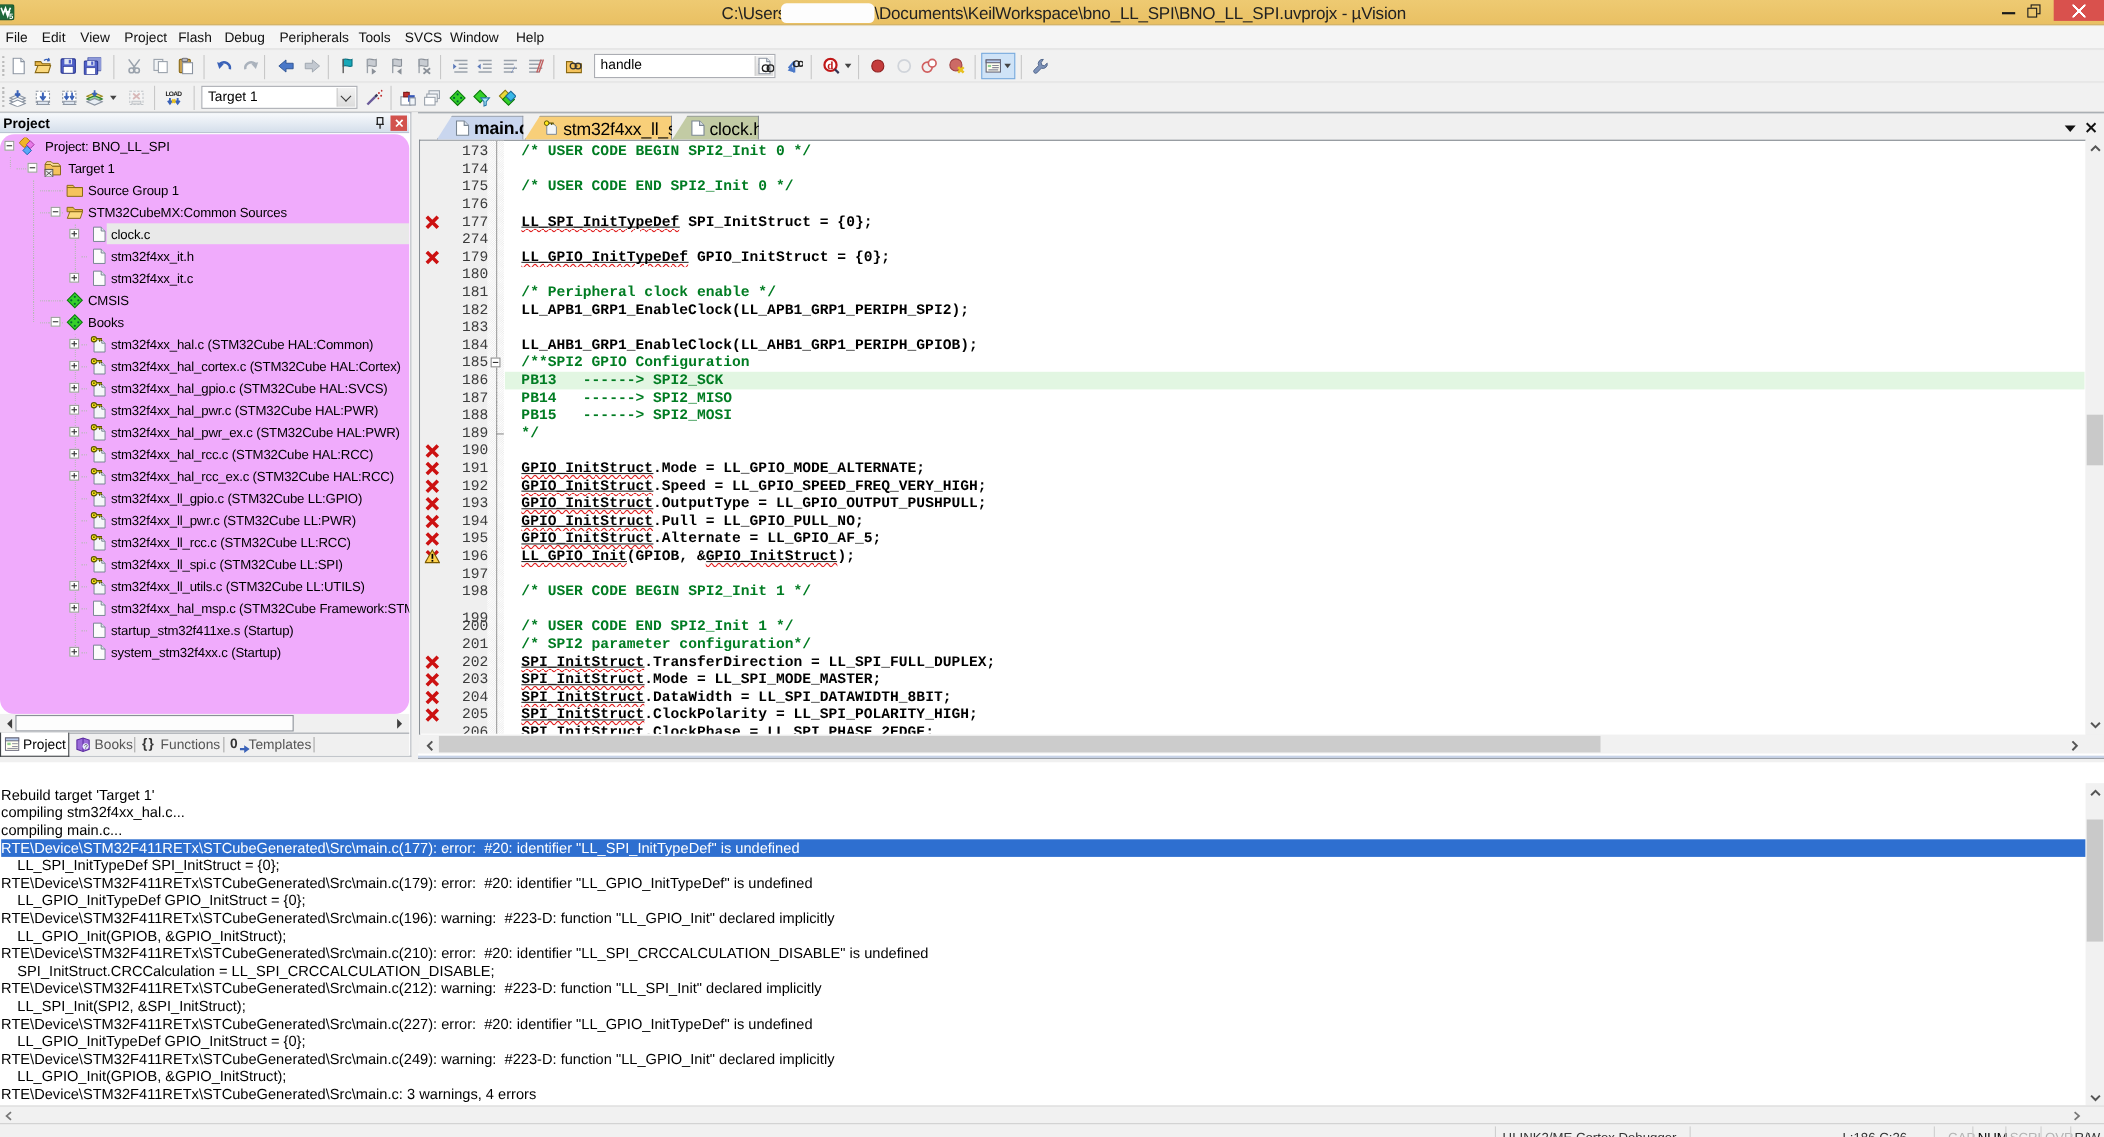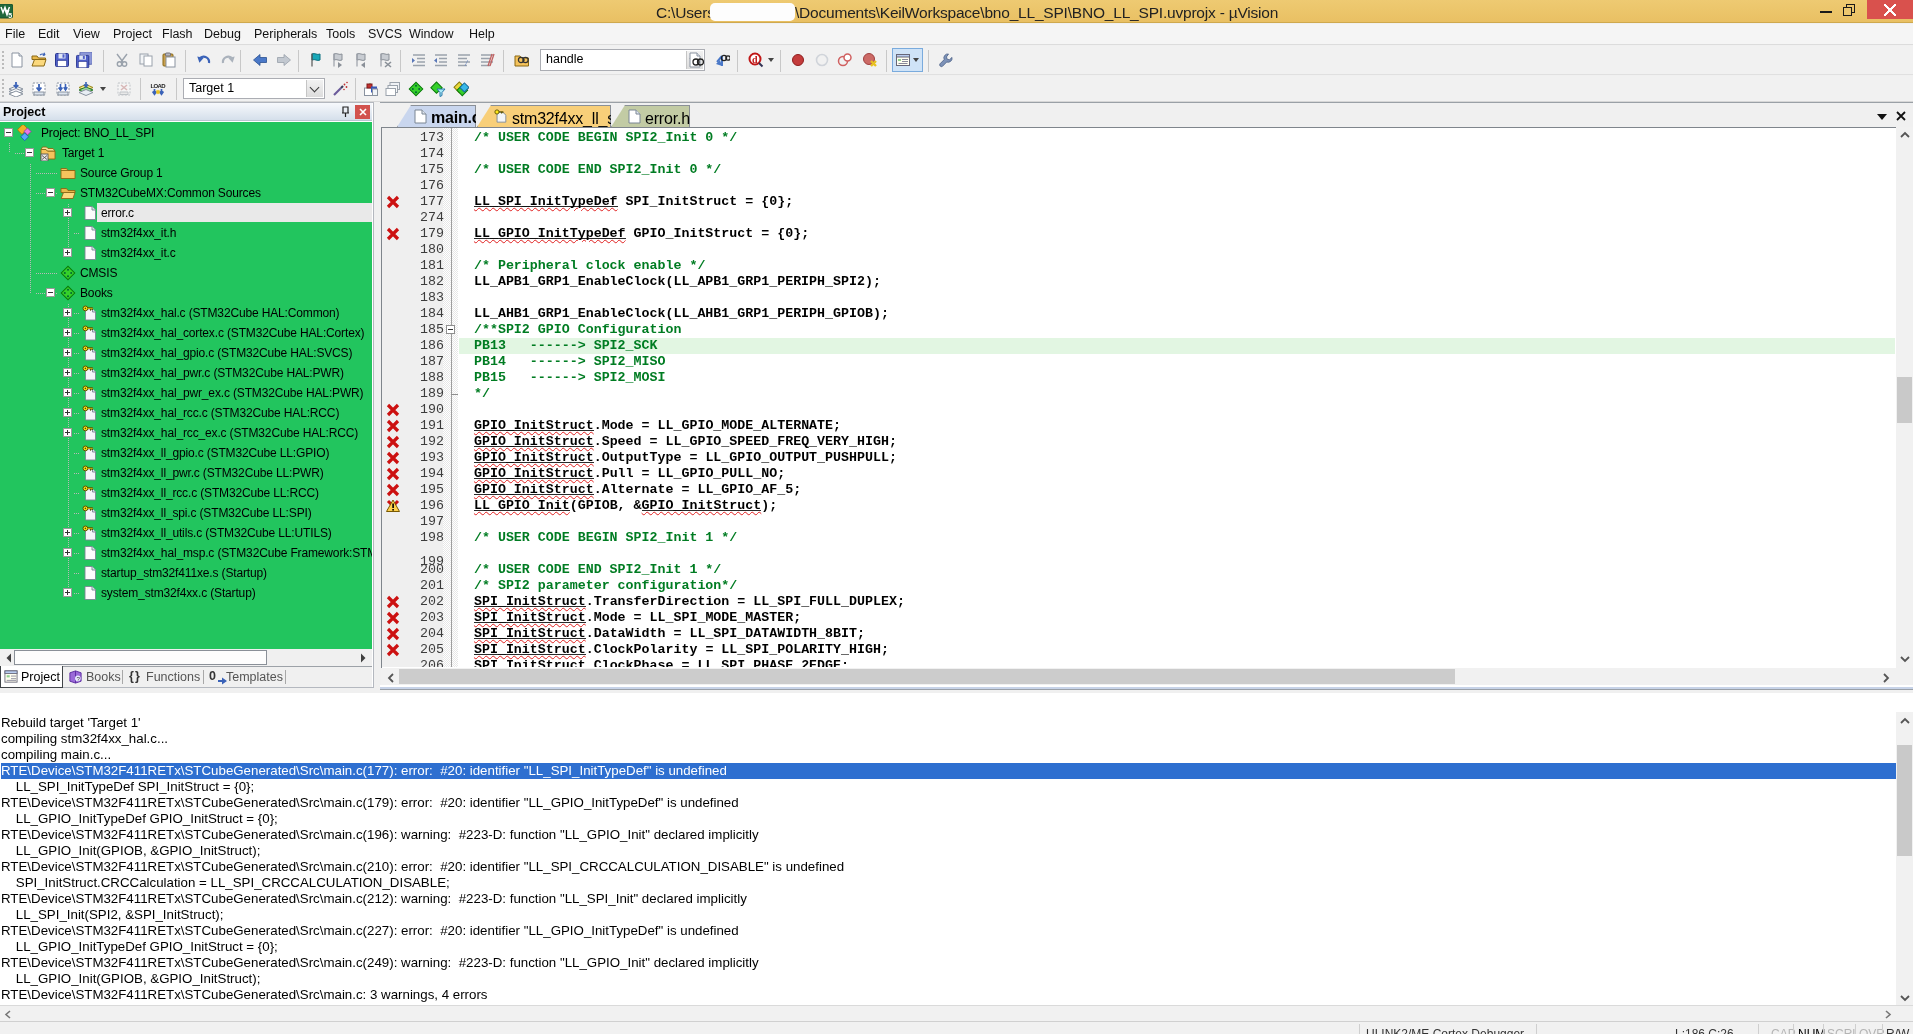--- a/index.html
+++ b/index.html
@@ -26,21 +26,21 @@
 .ti { position:absolute; width:16px; height:16px; }
 .tsep { position:absolute; width:1px; height:22px; background:#c8c8c8; }
 .combo { position:absolute; background:#fff; border:1px solid #abadb3; }
 .combo .cbtn { position:absolute; right:1px; top:1px; bottom:1px; width:17px; background:linear-gradient(#f2f2f2,#dcdcdc); border-left:1px solid #c5c5c5; }
 .combo .cbtn:before { content:""; position:absolute; left:4px; top:4px; width:6px; height:6px; border-right:1.8px solid #3a3a3a; border-bottom:1.8px solid #3a3a3a; transform:rotate(45deg); }
 .combo .ctext { position:absolute; left:5px; top:2px; font-size:12.5px; color:#000; }
 
 #proj { position:absolute; left:0; top:102px; width:374px; height:586px; background:#fff; border:1px solid #b4b8bf; border-left:none; }
 #projhdr { position:absolute; left:0; top:0; width:372px; height:18px; background:linear-gradient(#f7f9fc,#d5dfeb); border-bottom:1px solid #bac4d2; }
 #projhdr .t { position:absolute; left:3px; top:2px; font-weight:bold; font-size:12.5px; color:#000; }
-#tree { position:absolute; left:0; top:19px; width:372px; height:527px; background:#22c55e; overflow:hidden; font-size:12px; letter-spacing:-0.15px; }
+#tree { position:absolute; left:0; top:19px; width:372px; height:527px; background:#f0abfc; overflow:hidden; font-size:12px; letter-spacing:-0.15px;border-radius:13px; }
 .trow { position:absolute; height:20px; line-height:20px; white-space:nowrap; color:#000; }
 .tsel { position:absolute; background:#e9e9e9; height:19px; }
 .exp { position:absolute; width:9px; height:9px; background:#fff; border:1px solid #9a9a9a; }
 .exp:before { content:""; position:absolute; left:1px; top:3px; width:5px; height:1px; background:#333; }
 .exp.plus:after { content:""; position:absolute; left:3px; top:1px; width:1px; height:5px; background:#333; }
 .ticon { position:absolute; width:16px; height:16px; }
 
 #projhs { position:absolute; left:0; top:546px; width:372px; height:17px; background:#f0f0f0; }
 
 #projtabs { position:absolute; left:0; top:563px; width:372px; height:21px; background:#f0f0f0; font-size:12.5px; border-top:1px solid #9da2a8; }
@@ -420,21 +420,21 @@
           <path d="M1 3.5 h5.5 l1.5 2 h7 v2 H1 z" fill="#e8b84a" stroke="#8a6914" stroke-width="0.9"></path>
           <path d="M3.5 7.5 H15 L13 13.5 H1.2 z" fill="#fbd97e" stroke="#8a6914" stroke-width="0.9"></path>
         </svg>
 <div class="trow" style="left:80px;top:61px">STM32CubeMX:Common Sources</div>
 <div class="tsel" style="left:97px;top:81px;width:275px"></div>
 <div class="exp plus" style="left:63px;top:86px"></div>
 <svg class="ticon" style="left:82px;top:83px" viewBox="0 0 16 16">
           <path d="M3 1.5 h7 l3.5 3.5 v9.5 h-10.5 z" fill="#fcfcfc" stroke="#7a8694" stroke-width="0.9"></path>
           <path d="M10 1.5 v3.5 h3.5" fill="#dde4ec" stroke="#7a8694" stroke-width="0.9"></path>
         </svg>
-<div class="trow" style="left:101px;top:81px">error.c</div>
+<div class="trow" style="left:101px;top:81px">clock.c</div>
 <svg class="ticon" style="left:82px;top:103px" viewBox="0 0 16 16">
           <path d="M3 1.5 h7 l3.5 3.5 v9.5 h-10.5 z" fill="#fcfcfc" stroke="#7a8694" stroke-width="0.9"></path>
           <path d="M10 1.5 v3.5 h3.5" fill="#dde4ec" stroke="#7a8694" stroke-width="0.9"></path>
         </svg>
 <div class="trow" style="left:101px;top:101px">stm32f4xx_it.h</div>
 <div class="exp plus" style="left:63px;top:126px"></div>
 <svg class="ticon" style="left:82px;top:123px" viewBox="0 0 16 16">
           <path d="M3 1.5 h7 l3.5 3.5 v9.5 h-10.5 z" fill="#fcfcfc" stroke="#7a8694" stroke-width="0.9"></path>
           <path d="M10 1.5 v3.5 h3.5" fill="#dde4ec" stroke="#7a8694" stroke-width="0.9"></path>
         </svg>
@@ -656,21 +656,21 @@
             <circle cx="3.4" cy="3.4" r="2.4" fill="#ffe818" stroke="#5a5200"></circle>
             <path d="M5.6 3.2 h5 M8.5 3.2 v2 M10.2 3.2 v1.6" stroke="#5a5200" stroke-width="1.1"></path>
           </svg>
 <span style="position:absolute;left:34px;top:4px">stm32f4xx_ll_spi.c</span>
         </div>
 <div class="etab" style="left:231px;width:79px;background:#c2cba4;clip-path:polygon(14px 0,100% 0,100% 100%,0 100%);z-index:1">
 <svg style="position:absolute;left:16px;top:3px" width="13" height="15" viewBox="0 0 13 15">
             <path d="M1 1 h7 l4 4 v9 H1 z" fill="#fff" stroke="#7a8694"></path>
             <path d="M8 1 v4 h4" fill="#e0e6ee" stroke="#7a8694"></path>
           </svg>
-<span style="position:absolute;left:33px;top:4px">error.h</span>
+<span style="position:absolute;left:33px;top:4px">clock.h</span>
         </div>
 <div class="arr" style="left:1497px;top:10px;border:5px solid transparent;border-top:6px solid #111"></div>
 <svg style="position:absolute;left:1516px;top:7px" width="10" height="10" viewBox="0 0 10 10">
           <path d="M1 1 L9 9 M9 1 L1 9" stroke="#111" stroke-width="1.8"></path>
         </svg>
 </div>
   <div id="edframe">
     <div id="gutter"></div>
     <div id="foldcol"></div>
     <div id="hl186"></div>

